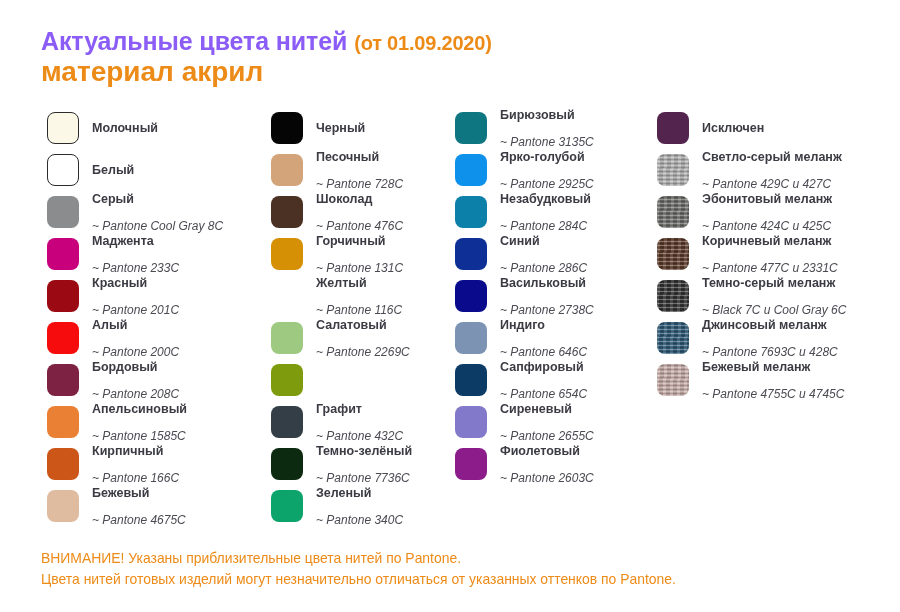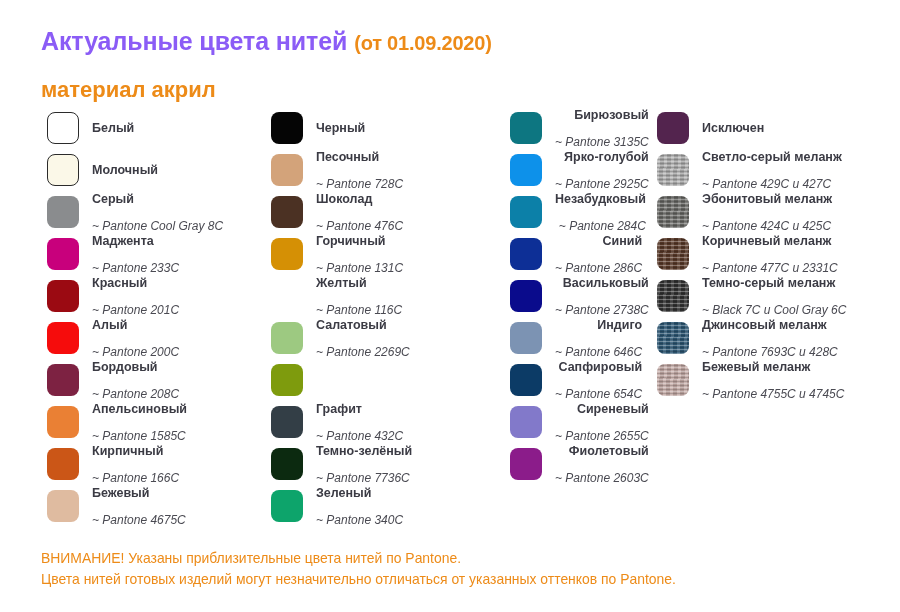--- a/index.html
+++ b/index.html
@@ -44,43 +44,43 @@
     color: #8b5cf6;
   }
   .title-date {
     font-size: 20px;
     font-weight: bold;
     color: #ED8B18;
     letter-spacing: -0.2px;
     text-align: right;
   }
   .title-line2 {
-    font-size: 22px;
+    font-size: 28px;
     font-weight: bold;
     color: #ED8B18;
     line-height: 27px;
-    margin-top: 18px;
+    margin-top: 0;
     white-space: nowrap;
   }
 
   
   .grid {
     position: absolute;
     left: 0;
     top: 107px;
     width: 900px;
     height: 420px;
   }
   .column {
     position: absolute;
     top: 0;
   }
   .col-0 { left: 47px;  width: 215px; }
   .col-1 { left: 271px; width: 205px; }
-  .col-2 { left: 510px; width: 175px; text-align: right; }
+  .col-2 { left: 455px; width: 175px; }
   .col-3 { left: 657px; width: 240px; }
 
   .row {
     position: relative;
     height: 42px;
     display: flex;
     align-items: center;
   }
   .swatch {
     flex: 0 0 auto;
@@ -171,29 +171,29 @@
     <div class="title-line1">
       <span class="title-main">Актуальные цвета нитей</span>
       <span class="title-date">(от 01.09.2020)</span>
     </div>
     <div class="title-line2">материал акрил</div>
   </div>
 
   <div class="grid">
     <div class="column col-0">
         <div class="row">
+          <div class="swatch outlined" style="background-color: rgb(251, 248, 232);"></div>
+          <div class="labels">
+            <div class="name">Молочный</div>
+          </div>
+        </div>
+        <div class="row">
           <div class="swatch outlined" style="background-color: rgb(255, 255, 255);"></div>
           <div class="labels">
             <div class="name">Белый</div>
-          </div>
-        </div>
-        <div class="row">
-          <div class="swatch outlined" style="background-color: rgb(251, 248, 232);"></div>
-          <div class="labels">
-            <div class="name">Молочный</div>
           </div>
         </div>
         <div class="row">
           <div class="swatch" style="background-color: rgb(138, 140, 142);"></div>
           <div class="labels">
             <div class="name">Серый</div>
             <div class="pantone">~ Pantone Cool Gray 8C</div>
           </div>
         </div>
         <div class="row">

